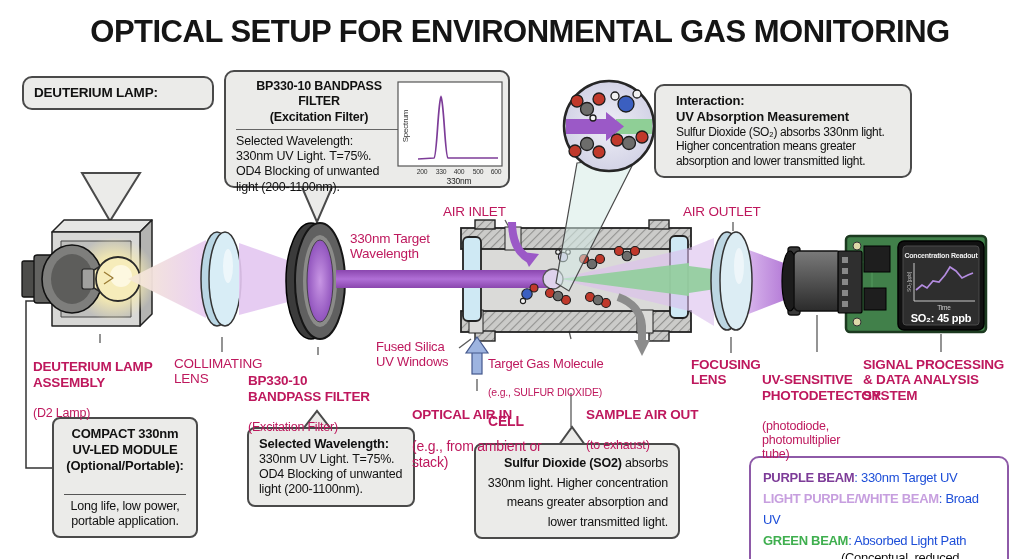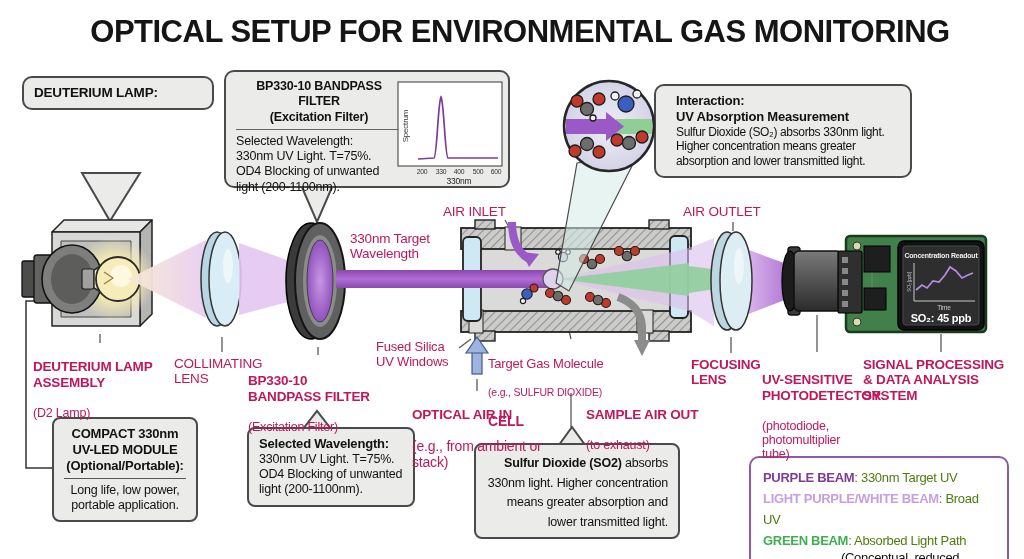--- a/index.html
+++ b/index.html
@@ -20,21 +20,21 @@
   .lbl{font-size:13.5px;text-align:left;line-height:1.14;white-space:pre-line;color:#be185d;}
   .lbl-bold{font-weight:bold;}
   .lbl-sub{font-size:12px;font-weight:normal;white-space:pre-line;line-height:1.15;}
   .tiny-sub{font-size:10.5px;}
   #box-interaction{padding-left:20px;}
   #box-interaction .c-body{font-size:12px;letter-spacing:-0.35px;}
   #box-uvled{text-align:center;}
   #legend-box{background:#fff;border:2px solid #8e5aa8;border-radius:10px;box-sizing:border-box;
               padding:9px 12px;font-size:13px;line-height:1.62;letter-spacing:-0.3px;}
   .legend-label{font-weight:bold;}
-  .legend-desc{color:#4d7c0f;}
+  .legend-desc{color:#1d4ed8;}
   .lg-purple{color:#7d3c98;}
   .lg-lightpurple{color:#c79fdf;}
   .lg-green{color:#3faf4f;}
   .legend-note{padding-left:78px;}
   #spectrum-inset{position:absolute;right:4px;top:8px;}
 </style>
 </head>
 <body>
 
 <div id="stage">
@@ -283,21 +283,21 @@
 
 <div class="abs layer callout" id="box-interaction" style="left:654px;top:84px;width:258px;">
   <div class="c-title" style="font-size:13px;">Interaction:</div>
   <div class="c-title" style="font-size:13px;">UV Absorption Measurement</div>
   <div class="c-body" style="white-space:pre-line;">Sulfur Dioxide (SO₂) absorbs 330nm light.
 Higher concentration means greater
 absorption and lower transmitted light.</div>
 </div>
 
 <div class="abs layer callout" id="box-uvled" style="left:52px;top:417px;width:146px;border-radius:8px;">
-  <div class="c-title" style="white-space:pre-line;font-size:13px;border-bottom:1.5px solid #555;padding-bottom:4px;margin-bottom:4px;">COMPACT 330nm
+  <div class="c-title" style="white-space:pre-line;font-size:13px;border-bottom:1.5px solid #555;padding-bottom:20px;margin-bottom:4px;">COMPACT 330nm
 UV-LED MODULE
 (Optional/Portable):</div>
   <div class="c-body" style="white-space:pre-line;">Long life, low power,
 portable application.</div>
 </div>
 
 <div class="abs layer callout" id="box-selected" style="left:247px;top:427px;width:168px;border-radius:8px;">
   <div class="c-title" style="font-size:13px;">Selected Wavelength:</div>
   <div class="c-body">330nm UV Light. T=75%.
 OD4 Blocking of unwanted

